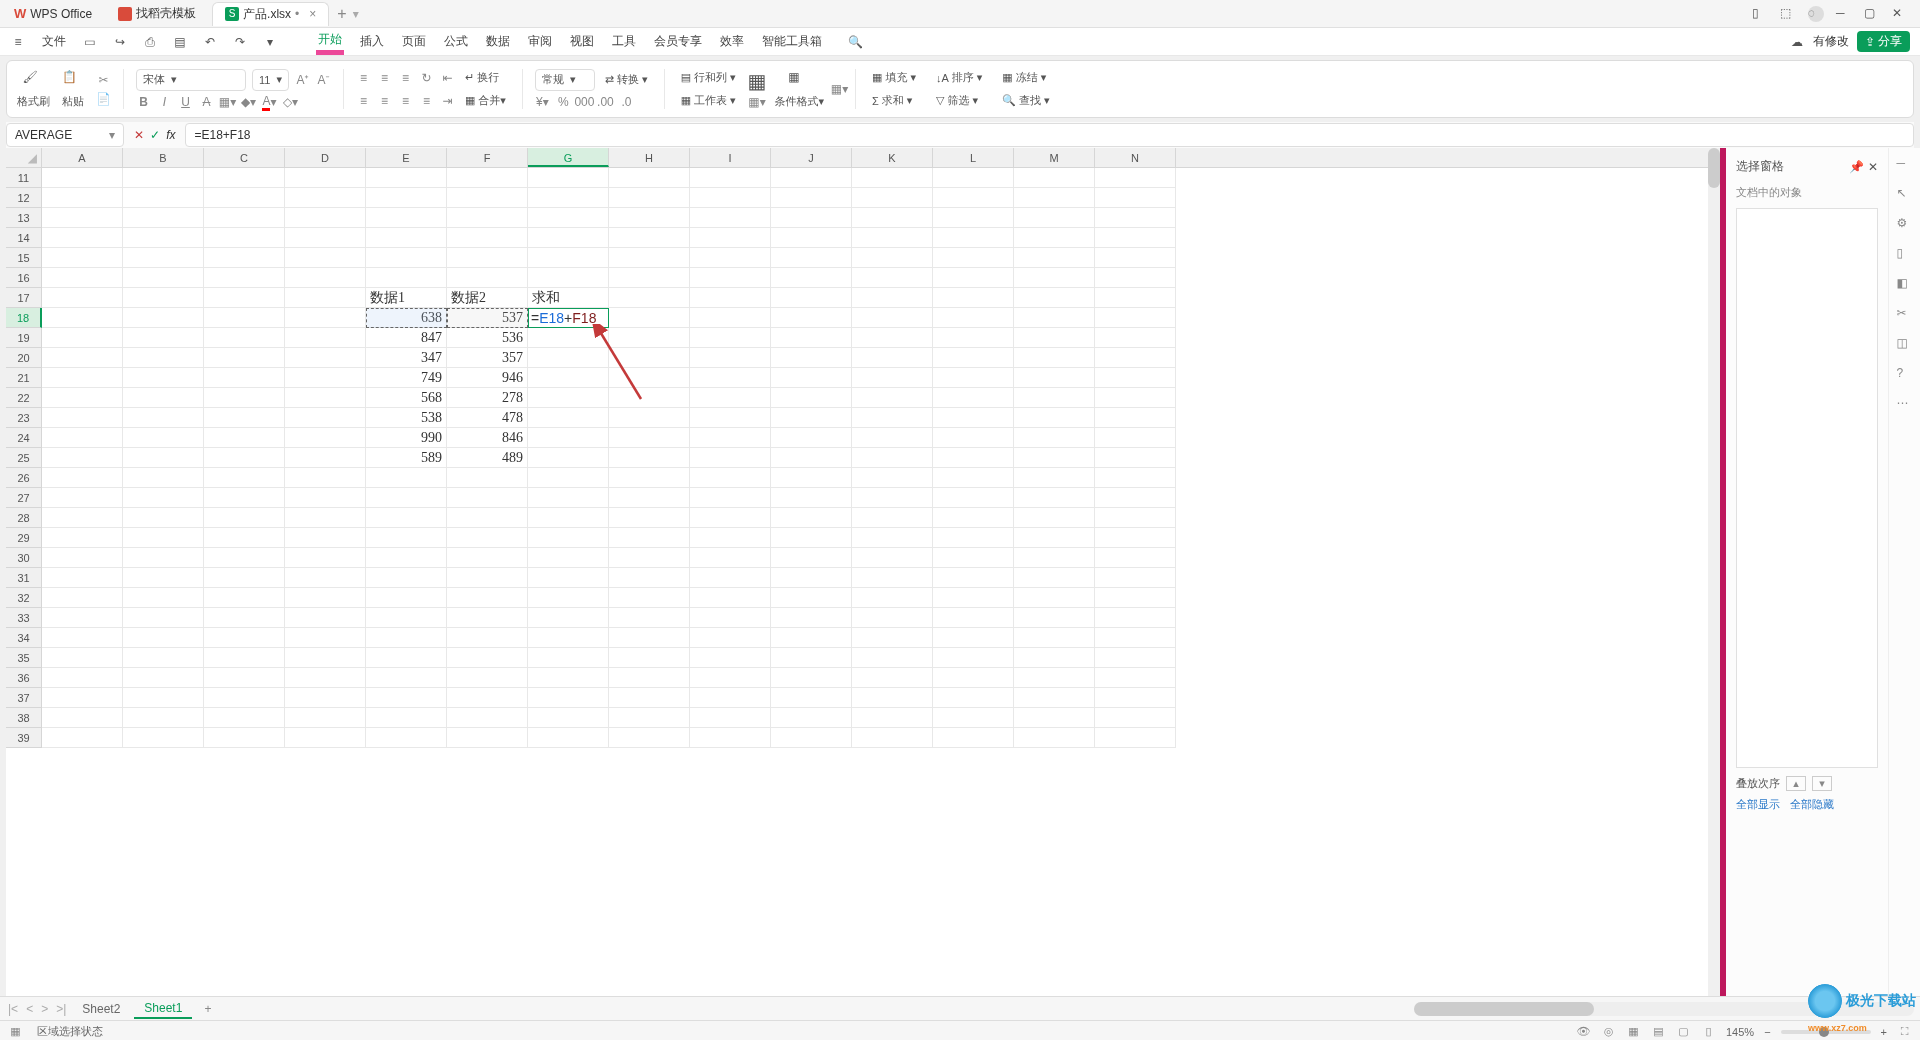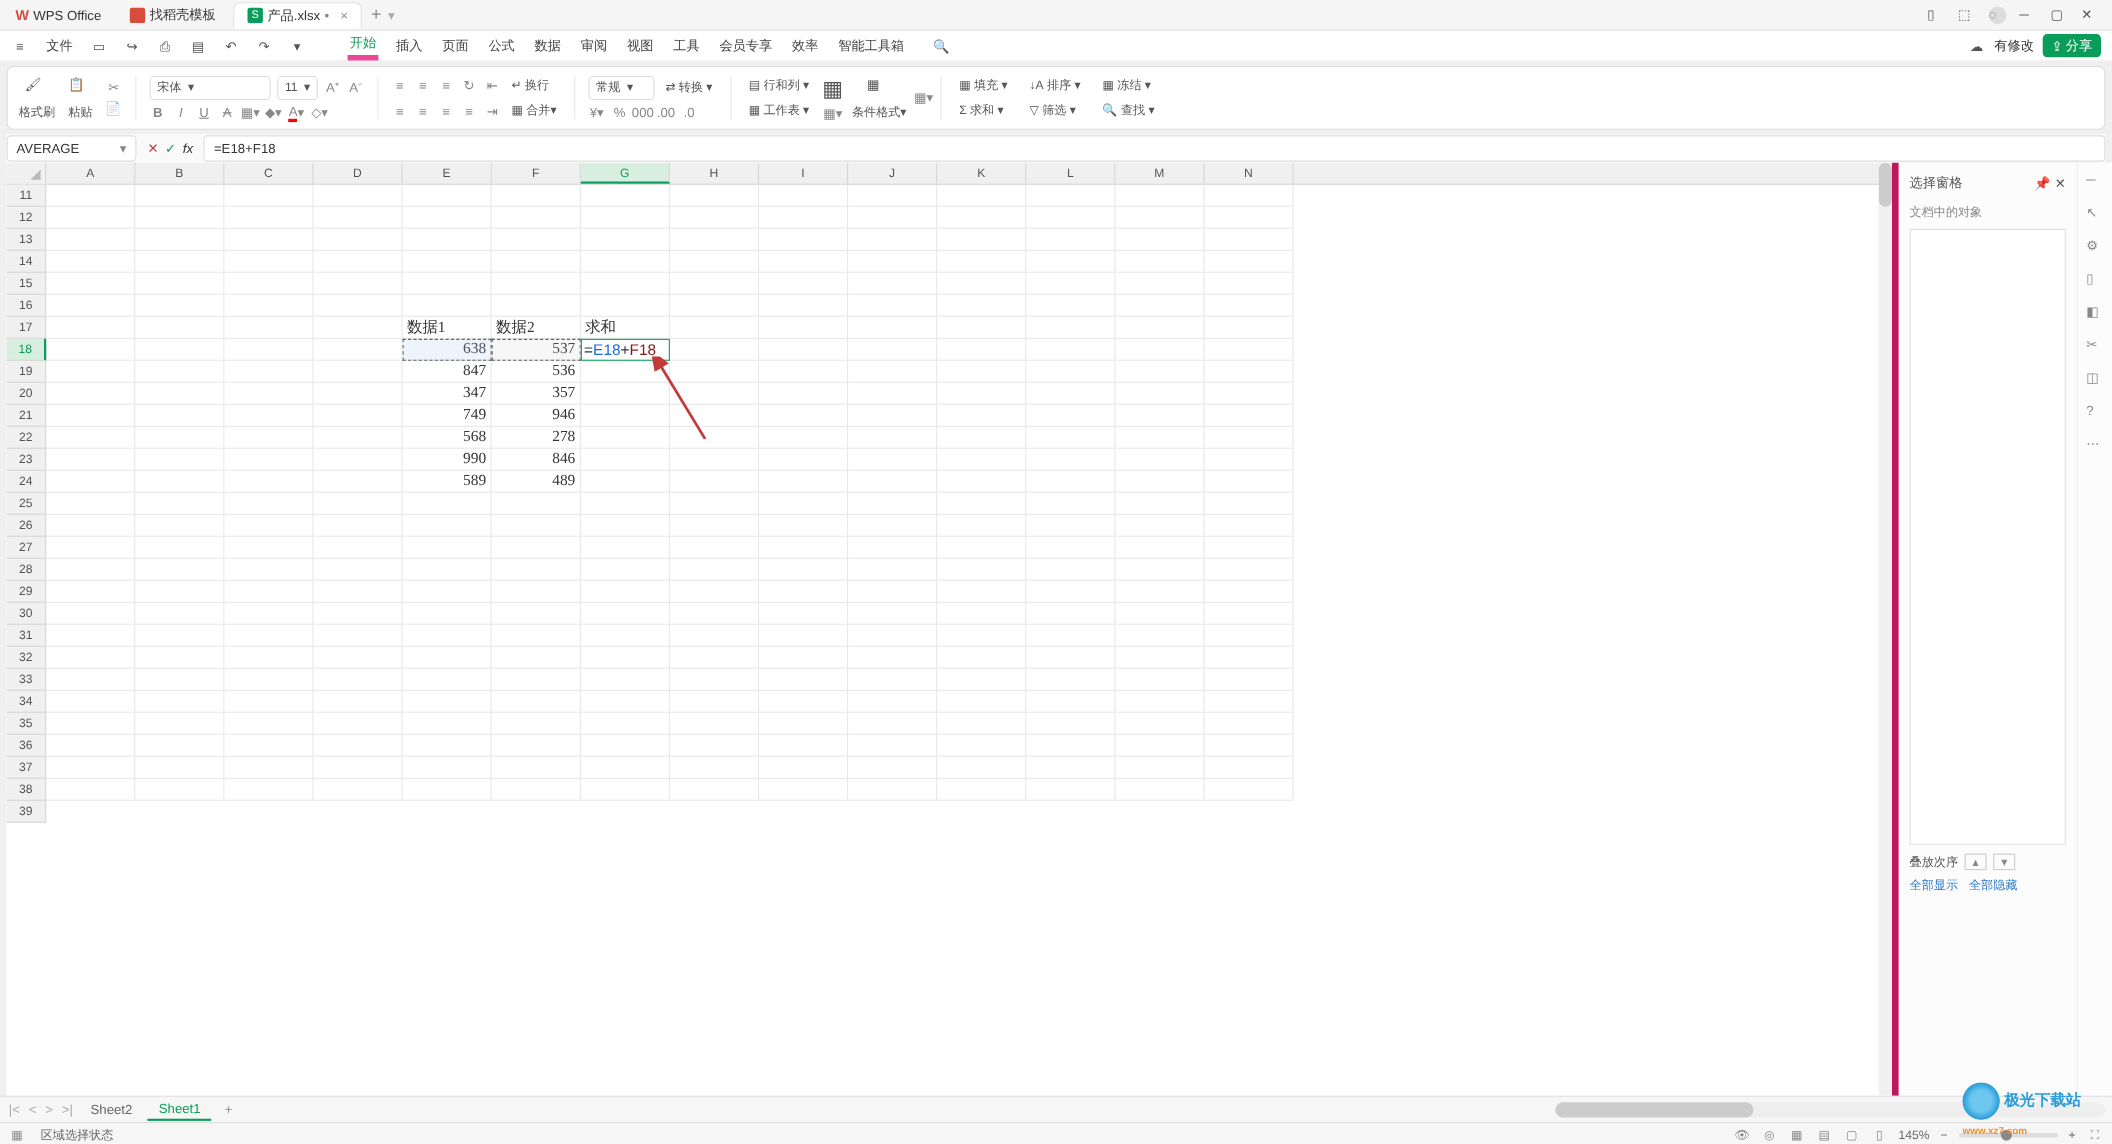--- a/index.html
+++ b/index.html
@@ -75,21 +75,21 @@
   .sheet-tab { padding: 2px 10px; font-size: 12px; color: #666; cursor: pointer; }
   .sheet-tab.active { color: #0a9d5a; border-bottom: 2px solid #0a9d5a; font-weight: 500; }
   .hscroll { margin-left: auto; width: 500px; height: 14px; background: #eee; border-radius: 7px; position: relative; }
   .hscroll .thumb { position: absolute; left: 0; width: 180px; height: 100%; background: #ccc; border-radius: 7px; }
   
   .status { height: 22px; display: flex; align-items: center; background: #f6f6f6; border-top: 1px solid #ddd; padding: 0 8px; gap: 14px; font-size: 11px; color: #666; }
   .status-right { margin-left: auto; display: flex; align-items: center; gap: 10px; }
   .zoombar { width: 90px; height: 4px; background: #ddd; border-radius: 2px; position: relative; }
   .zoombar::after { content: ""; position: absolute; left: 38px; top: -3px; width: 10px; height: 10px; background: #888; border-radius: 50%; }
   
-  .watermark { position: absolute; right: 28px; bottom: 6px; font-size: 14px; font-weight: bold; }
+  .watermark { position: absolute; right: 4px; bottom: 6px; font-size: 14px; font-weight: bold; }
   .watermark .g { display: inline-block; width: 34px; height: 34px; background: radial-gradient(circle,#6bc6f0 40%,#2a9cd8 70%,transparent 72%); border-radius: 50%; vertical-align: middle; }
   .watermark .t1 { color: #2a9cd8; }
   .watermark .t2 { color: #f08c2a; font-size: 9px; }
   
   .vscroll { position: absolute; right: 0; top: 0; width: 12px; height: 100%; background: #f0f0f0; }
   .vscroll .thumb { width: 100%; height: 40px; background: #ccc; border-radius: 6px; }
 </style>
 </head>
 <body>
 
@@ -523,20 +523,36 @@
             <div class="cell txt"></div>
             <div class="cell txt"></div>
             <div class="cell txt"></div>
             <div class="cell txt"></div>
           </div>
           <div class="crow">
             <div class="cell txt"></div>
             <div class="cell txt"></div>
             <div class="cell txt"></div>
             <div class="cell txt"></div>
+            <div class="cell num">538</div>
+            <div class="cell num">478</div>
+            <div class="cell txt"></div>
+            <div class="cell txt"></div>
+            <div class="cell txt"></div>
+            <div class="cell txt"></div>
+            <div class="cell txt"></div>
+            <div class="cell txt"></div>
+            <div class="cell txt"></div>
+            <div class="cell txt"></div>
+          </div>
+          <div class="crow">
+            <div class="cell txt"></div>
+            <div class="cell txt"></div>
+            <div class="cell txt"></div>
+            <div class="cell txt"></div>
             <div class="cell num">990</div>
             <div class="cell num">846</div>
             <div class="cell txt"></div>
             <div class="cell txt"></div>
             <div class="cell txt"></div>
             <div class="cell txt"></div>
             <div class="cell txt"></div>
             <div class="cell txt"></div>
             <div class="cell txt"></div>
             <div class="cell txt"></div>

